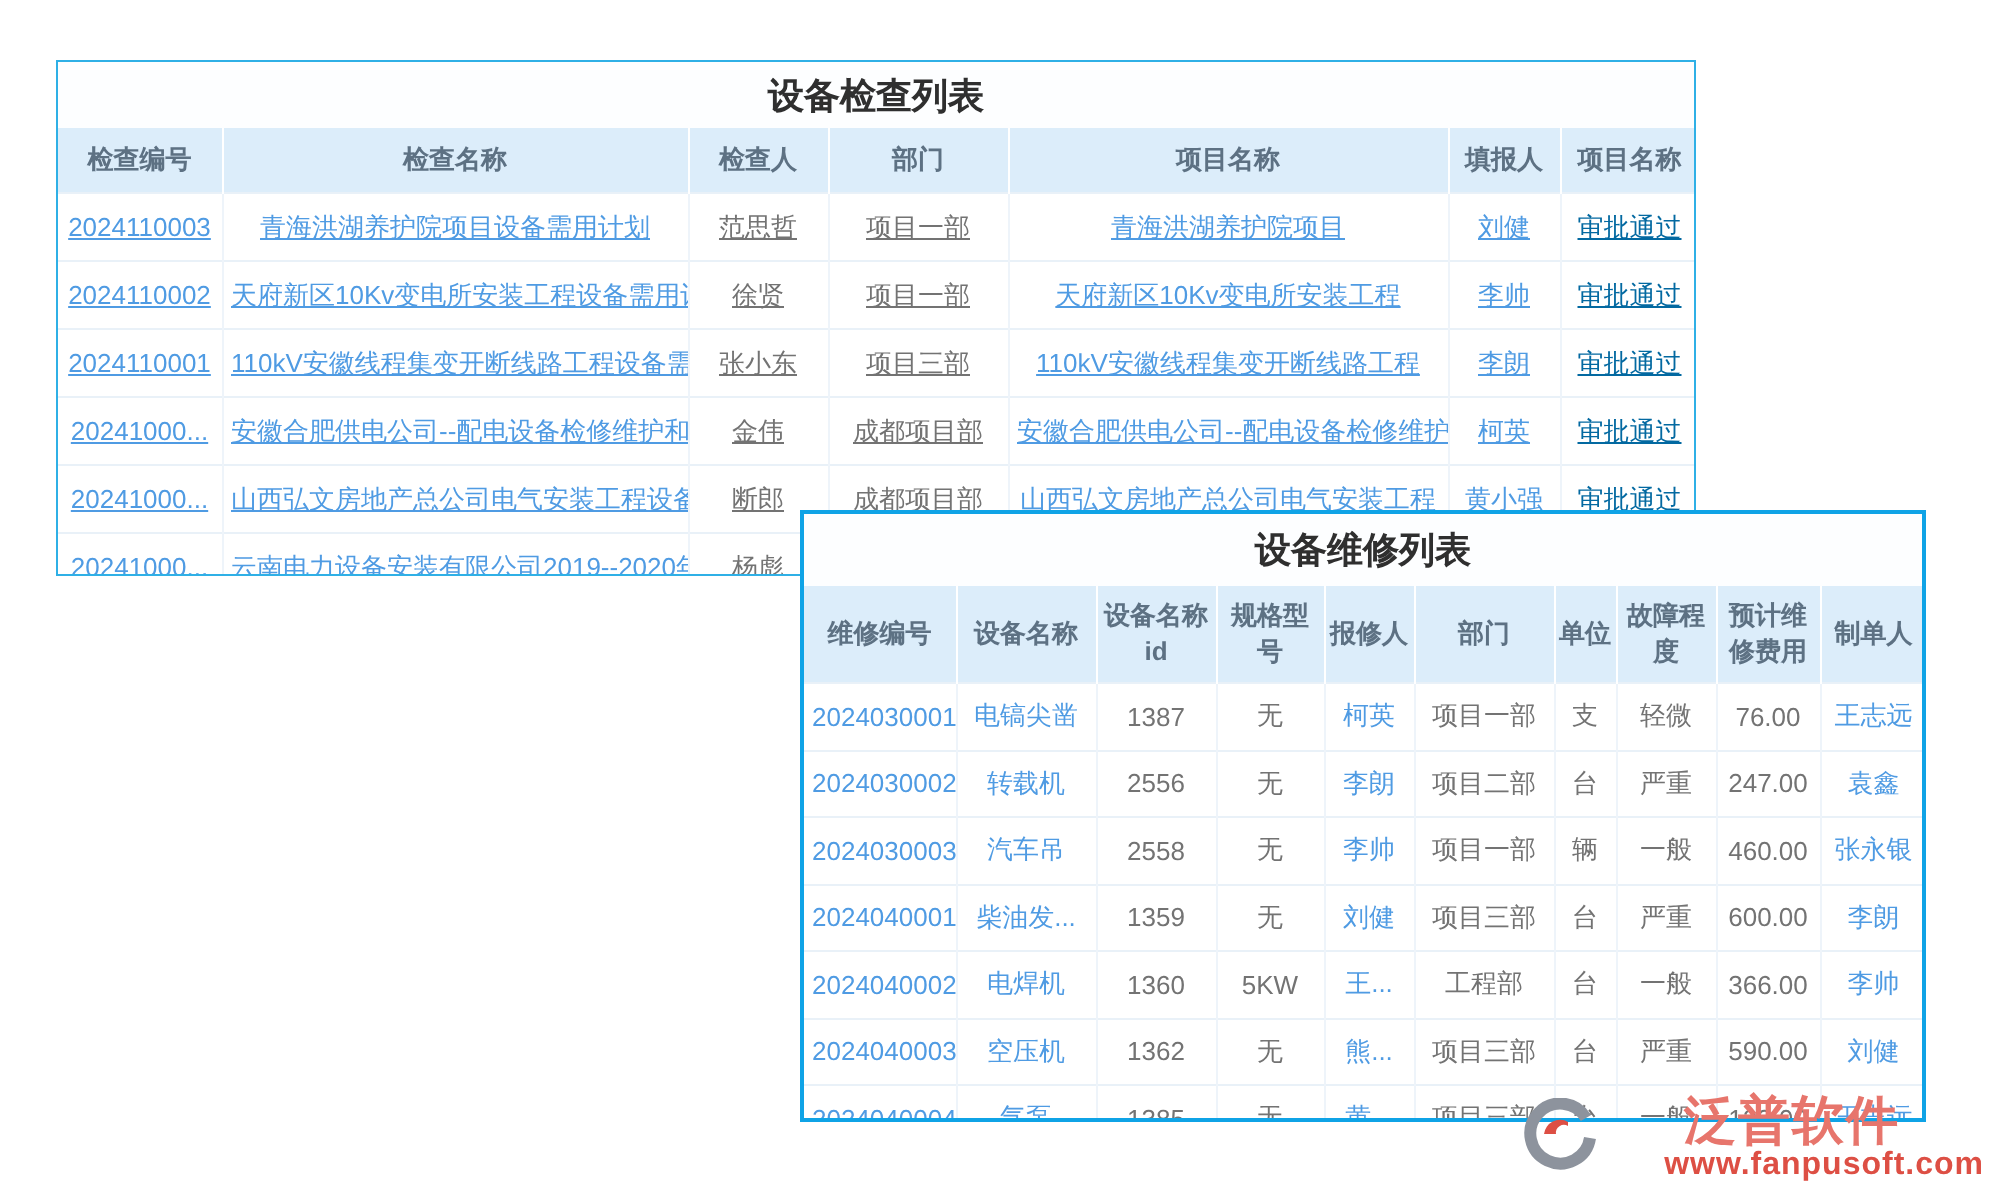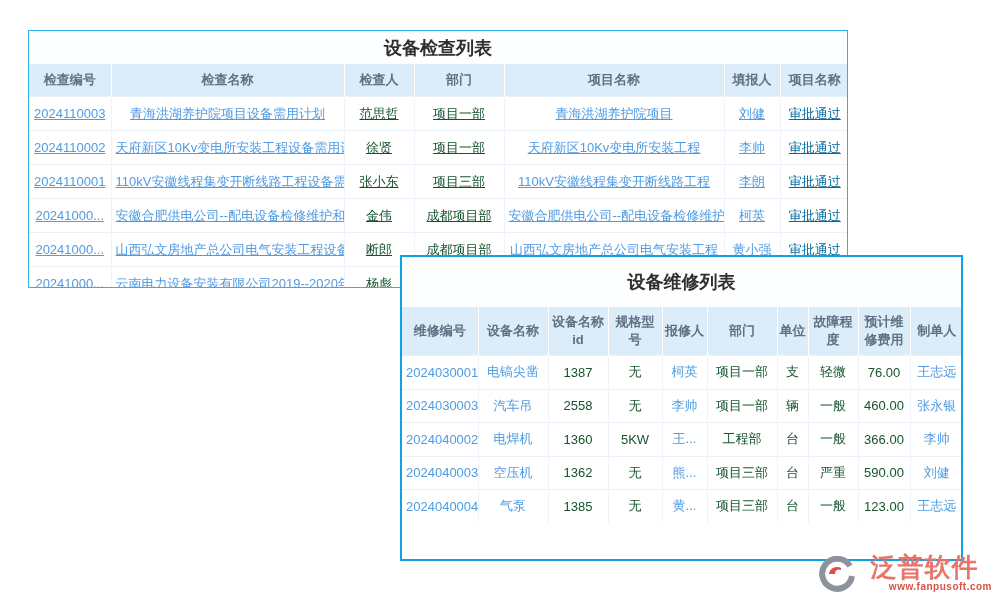--- a/index.html
+++ b/index.html
@@ -9,48 +9,48 @@
     overflow:hidden;
   }
   .card{position:absolute;background:#fff;box-sizing:border-box;}
   .card-inspection{left:28px;top:30px;width:820px;height:258px;border:1px solid #2fb0e6;z-index:1;overflow:hidden;}
   .card-repair{left:400px;top:255px;width:563px;height:306px;border:2px solid #0fa3e6;z-index:5;overflow:hidden;}
   .card-title{
     display:flex;align-items:center;justify-content:center;
     font-weight:bold;font-size:18px;color:#2f2f2f;background:#fdfeff;
   }
   .card-inspection .card-title{height:33px;font-family:Liberation Serif, serif;}
-  .card-repair .card-title{height:50px;}
+  .card-repair .card-title{height:36px;}
   table{border-collapse:collapse;table-layout:fixed;width:100%;}
   th{
     background:#dcedfa;color:#5d7183;font-weight:bold;font-size:13px;
     text-align:center;padding:3px 2px;border-left:1px solid #ffffff;
     line-height:1.35;vertical-align:middle;
   }
   th:first-child{border-left:none;}
   td{
     font-size:13px;text-align:center;padding:2px 4px;vertical-align:middle;
     border-top:1px solid #e9f1f8;border-left:1px solid #eef4fa;
     white-space:nowrap;overflow:hidden;color:#404040;
   }
   td:first-child{border-left:none;}
   .card-inspection th{height:26px;}
   .card-inspection td{height:29px;text-decoration:underline;}
   .card-repair th{height:42px;}
   .card-repair td{height:28.5px;}
   .t-link{color:#4f9be3;}
   .t-status{color:#0369a1;text-decoration:underline;}
-  .t-plain{color:#14532d;}
+  .t-plain{color:#737373;}
   .watermark{
     position:absolute;right:8px;bottom:8px;z-index:10;
     display:flex;align-items:flex-start;
   }
   .wm-text{display:flex;flex-direction:column;align-items:center;}
   .wm-brand{font-size:26px;font-weight:bold;color:#e7756c;line-height:1.0;letter-spacing:1px;}
-  .wm-url{font-size:10px;font-weight:bold;color:#dd4f44;letter-spacing:0.5px;margin-top:1px;margin-left:32px;}
+  .wm-url{font-size:16px;font-weight:bold;color:#dd4f44;letter-spacing:0.5px;margin-top:1px;margin-left:32px;}
   .wm-logo{margin:2px 2px 0 0;}
 </style>
 </head>
 <body>
 
 <div class="card card-inspection">
   <div class="card-title">设备检查列表</div>
   <table>
       <colgroup>
         <col style="width: 82px;">
@@ -167,30 +167,54 @@
           <td class="t-plain">1387</td>
           <td class="t-plain">无</td>
           <td class="t-link">柯英</td>
           <td class="t-plain">项目一部</td>
           <td class="t-plain">支</td>
           <td class="t-plain">轻微</td>
           <td class="t-plain">76.00</td>
           <td class="t-link">王志远</td>
         </tr>
         <tr>
+          <td class="t-link">2024030002</td>
+          <td class="t-link">转载机</td>
+          <td class="t-plain">2556</td>
+          <td class="t-plain">无</td>
+          <td class="t-link">李朗</td>
+          <td class="t-plain">项目二部</td>
+          <td class="t-plain">台</td>
+          <td class="t-plain">严重</td>
+          <td class="t-plain">247.00</td>
+          <td class="t-link">袁鑫</td>
+        </tr>
+        <tr>
           <td class="t-link">2024030003</td>
           <td class="t-link">汽车吊</td>
           <td class="t-plain">2558</td>
           <td class="t-plain">无</td>
           <td class="t-link">李帅</td>
           <td class="t-plain">项目一部</td>
           <td class="t-plain">辆</td>
           <td class="t-plain">一般</td>
           <td class="t-plain">460.00</td>
           <td class="t-link">张永银</td>
+        </tr>
+        <tr>
+          <td class="t-link">2024040001</td>
+          <td class="t-link">柴油发...</td>
+          <td class="t-plain">1359</td>
+          <td class="t-plain">无</td>
+          <td class="t-link">刘健</td>
+          <td class="t-plain">项目三部</td>
+          <td class="t-plain">台</td>
+          <td class="t-plain">严重</td>
+          <td class="t-plain">600.00</td>
+          <td class="t-link">李朗</td>
         </tr>
         <tr>
           <td class="t-link">2024040002</td>
           <td class="t-link">电焊机</td>
           <td class="t-plain">1360</td>
           <td class="t-plain">5KW</td>
           <td class="t-link">王...</td>
           <td class="t-plain">工程部</td>
           <td class="t-plain">台</td>
           <td class="t-plain">一般</td>

